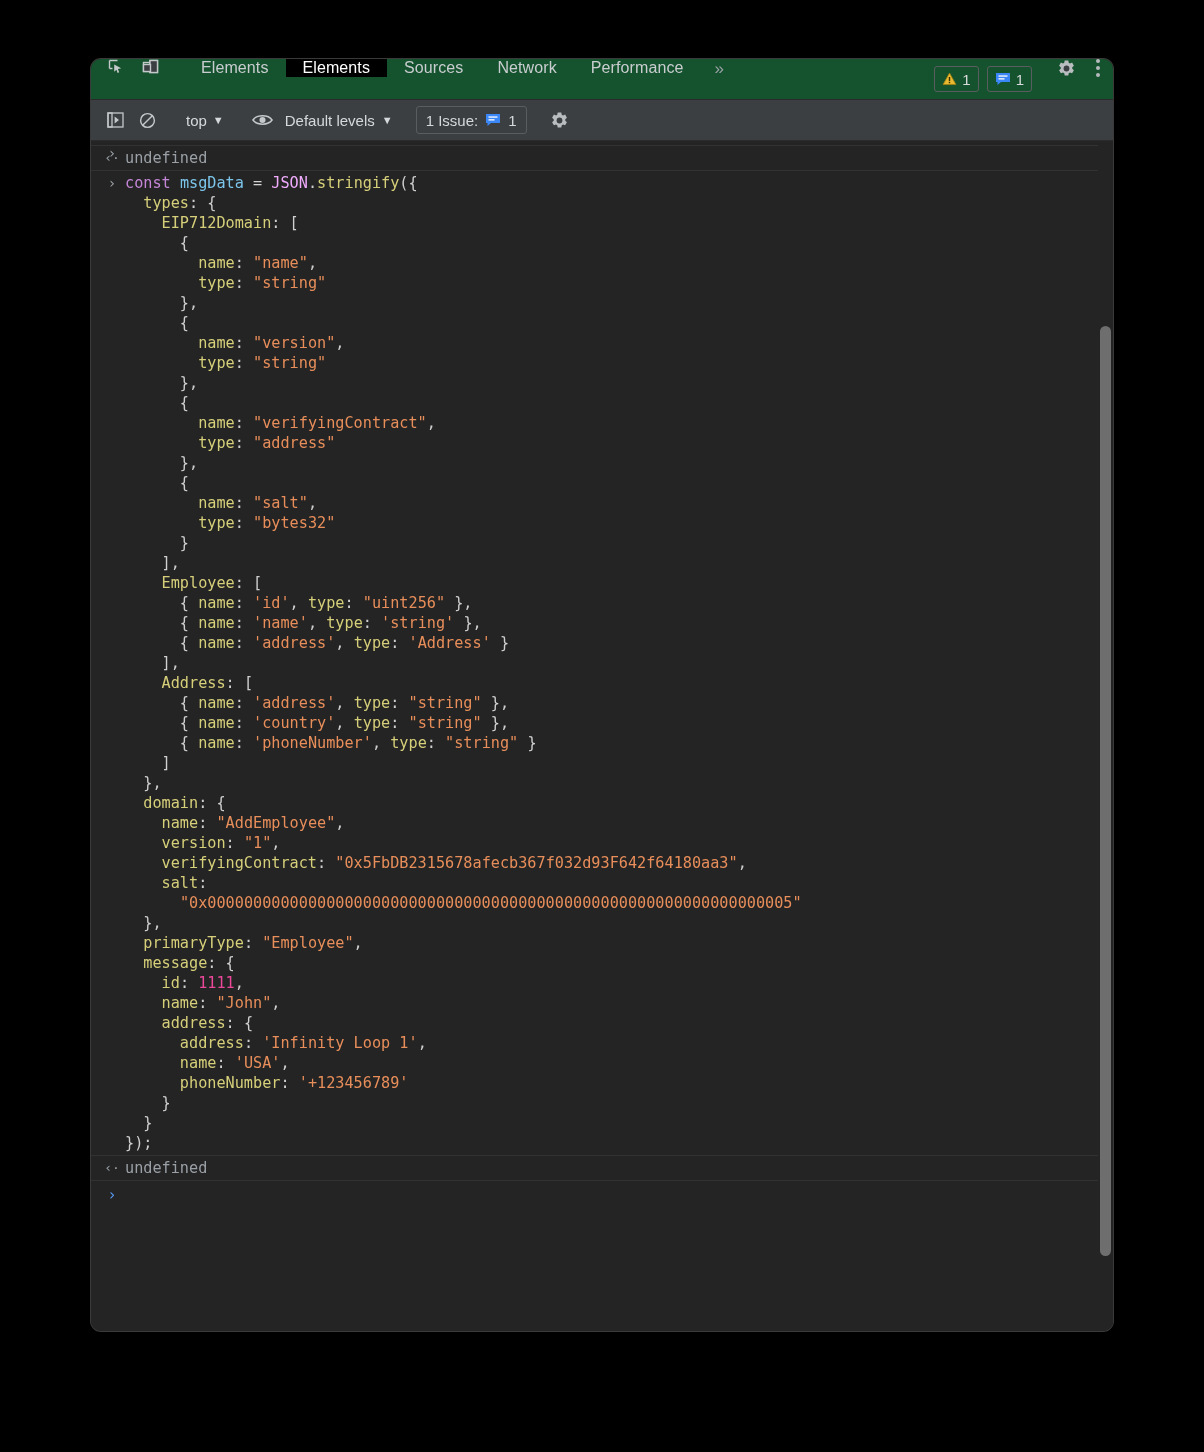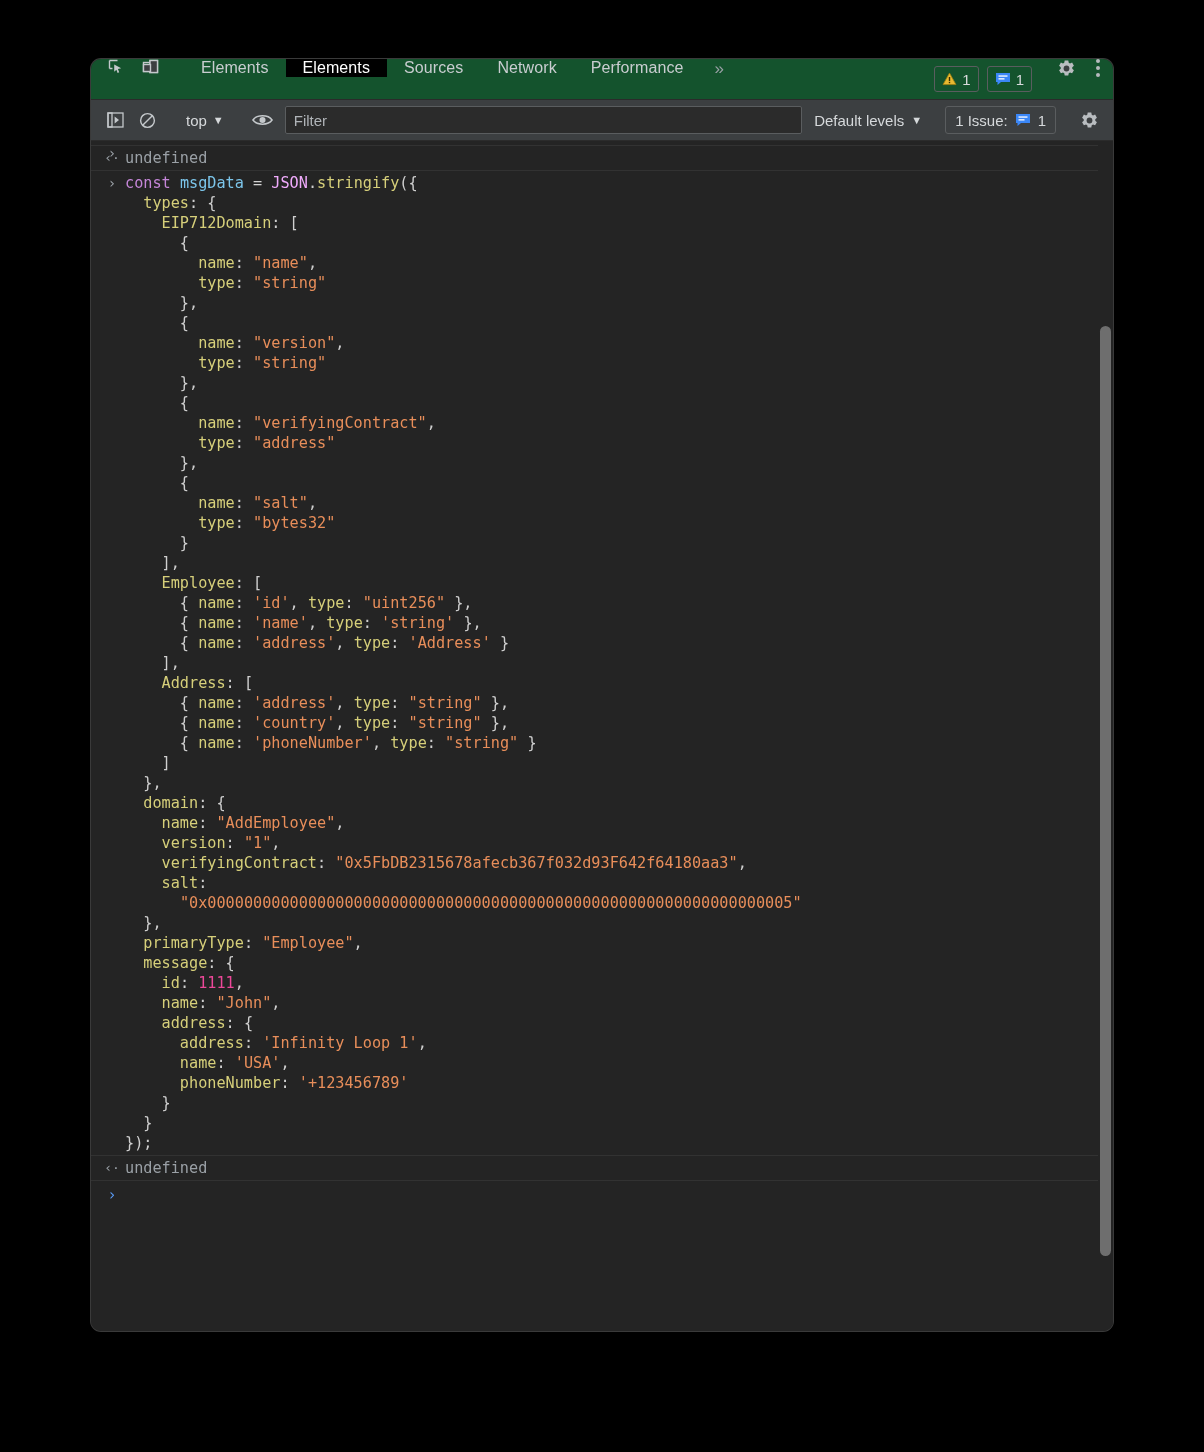--- a/index.html
+++ b/index.html
@@ -358,21 +358,20 @@
 
     <div class="vsep"></div>
 
     <div class="ct-btn">
       <svg width="21" height="14" viewBox="0 0 22 14">
         <path d="M1 7 C5 1.2 17 1.2 21 7 C17 12.8 5 12.8 1 7 Z" fill="none" stroke="#c4c8cb" stroke-width="1.6"></path>
         <circle cx="11" cy="7" r="3.2" fill="#c4c8cb"></circle>
       </svg>
     </div>
 
-    <input id="filter-input" type="text" placeholder="Filter" style="">
 
     <div class="levels">
       <span>Default levels</span>
       <span class="caret">▼</span>
     </div>
 
     <div class="vsep"></div>
 
     <div class="issues-pill">
       <span>1 Issue:</span>

